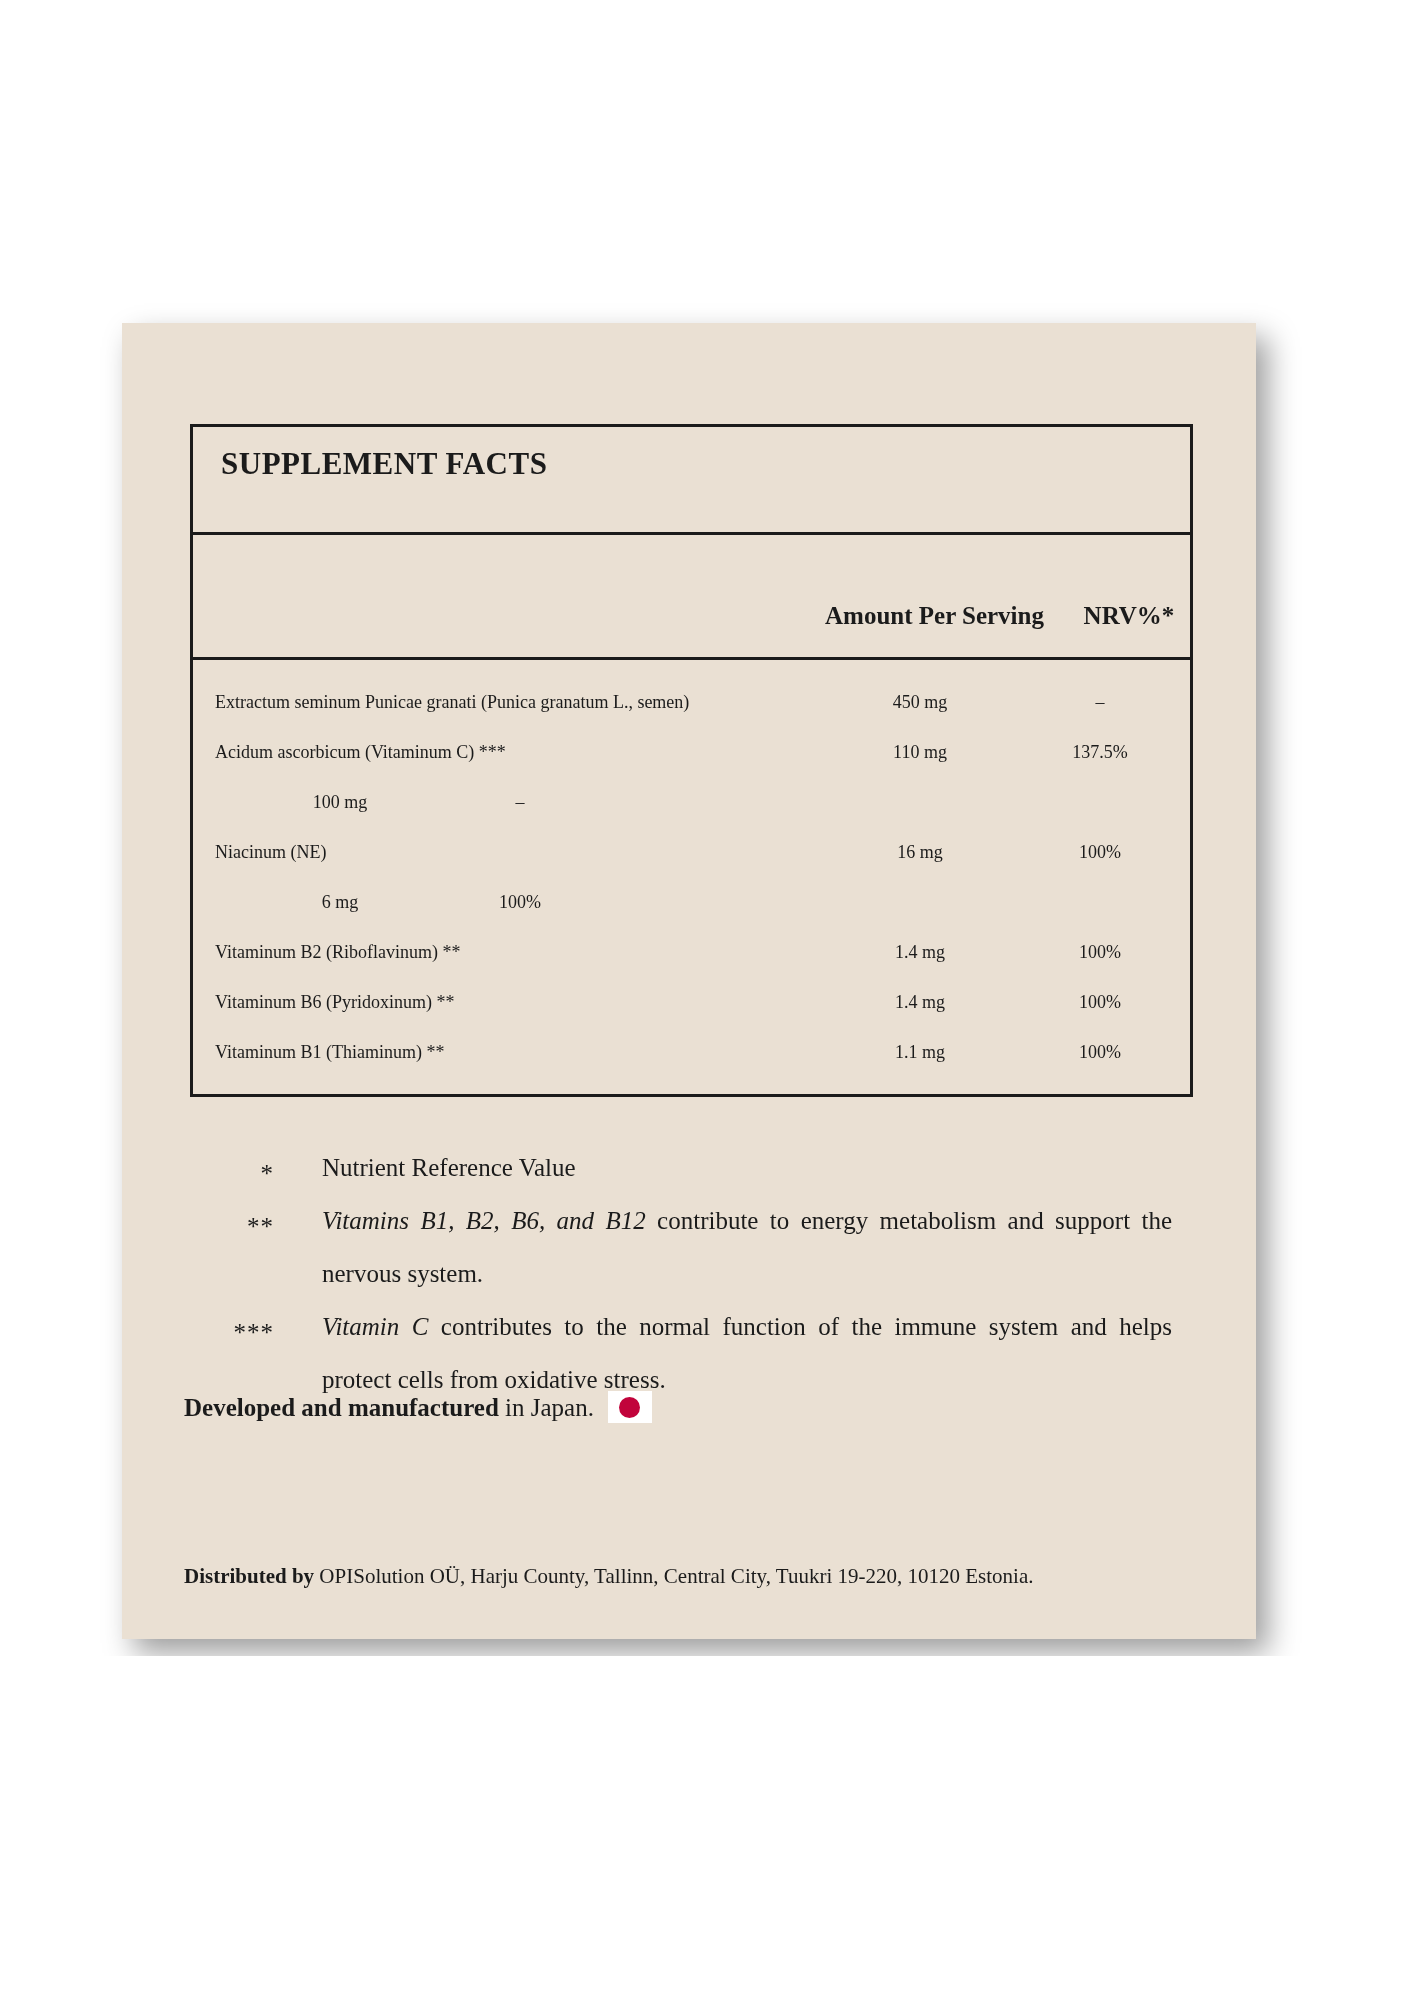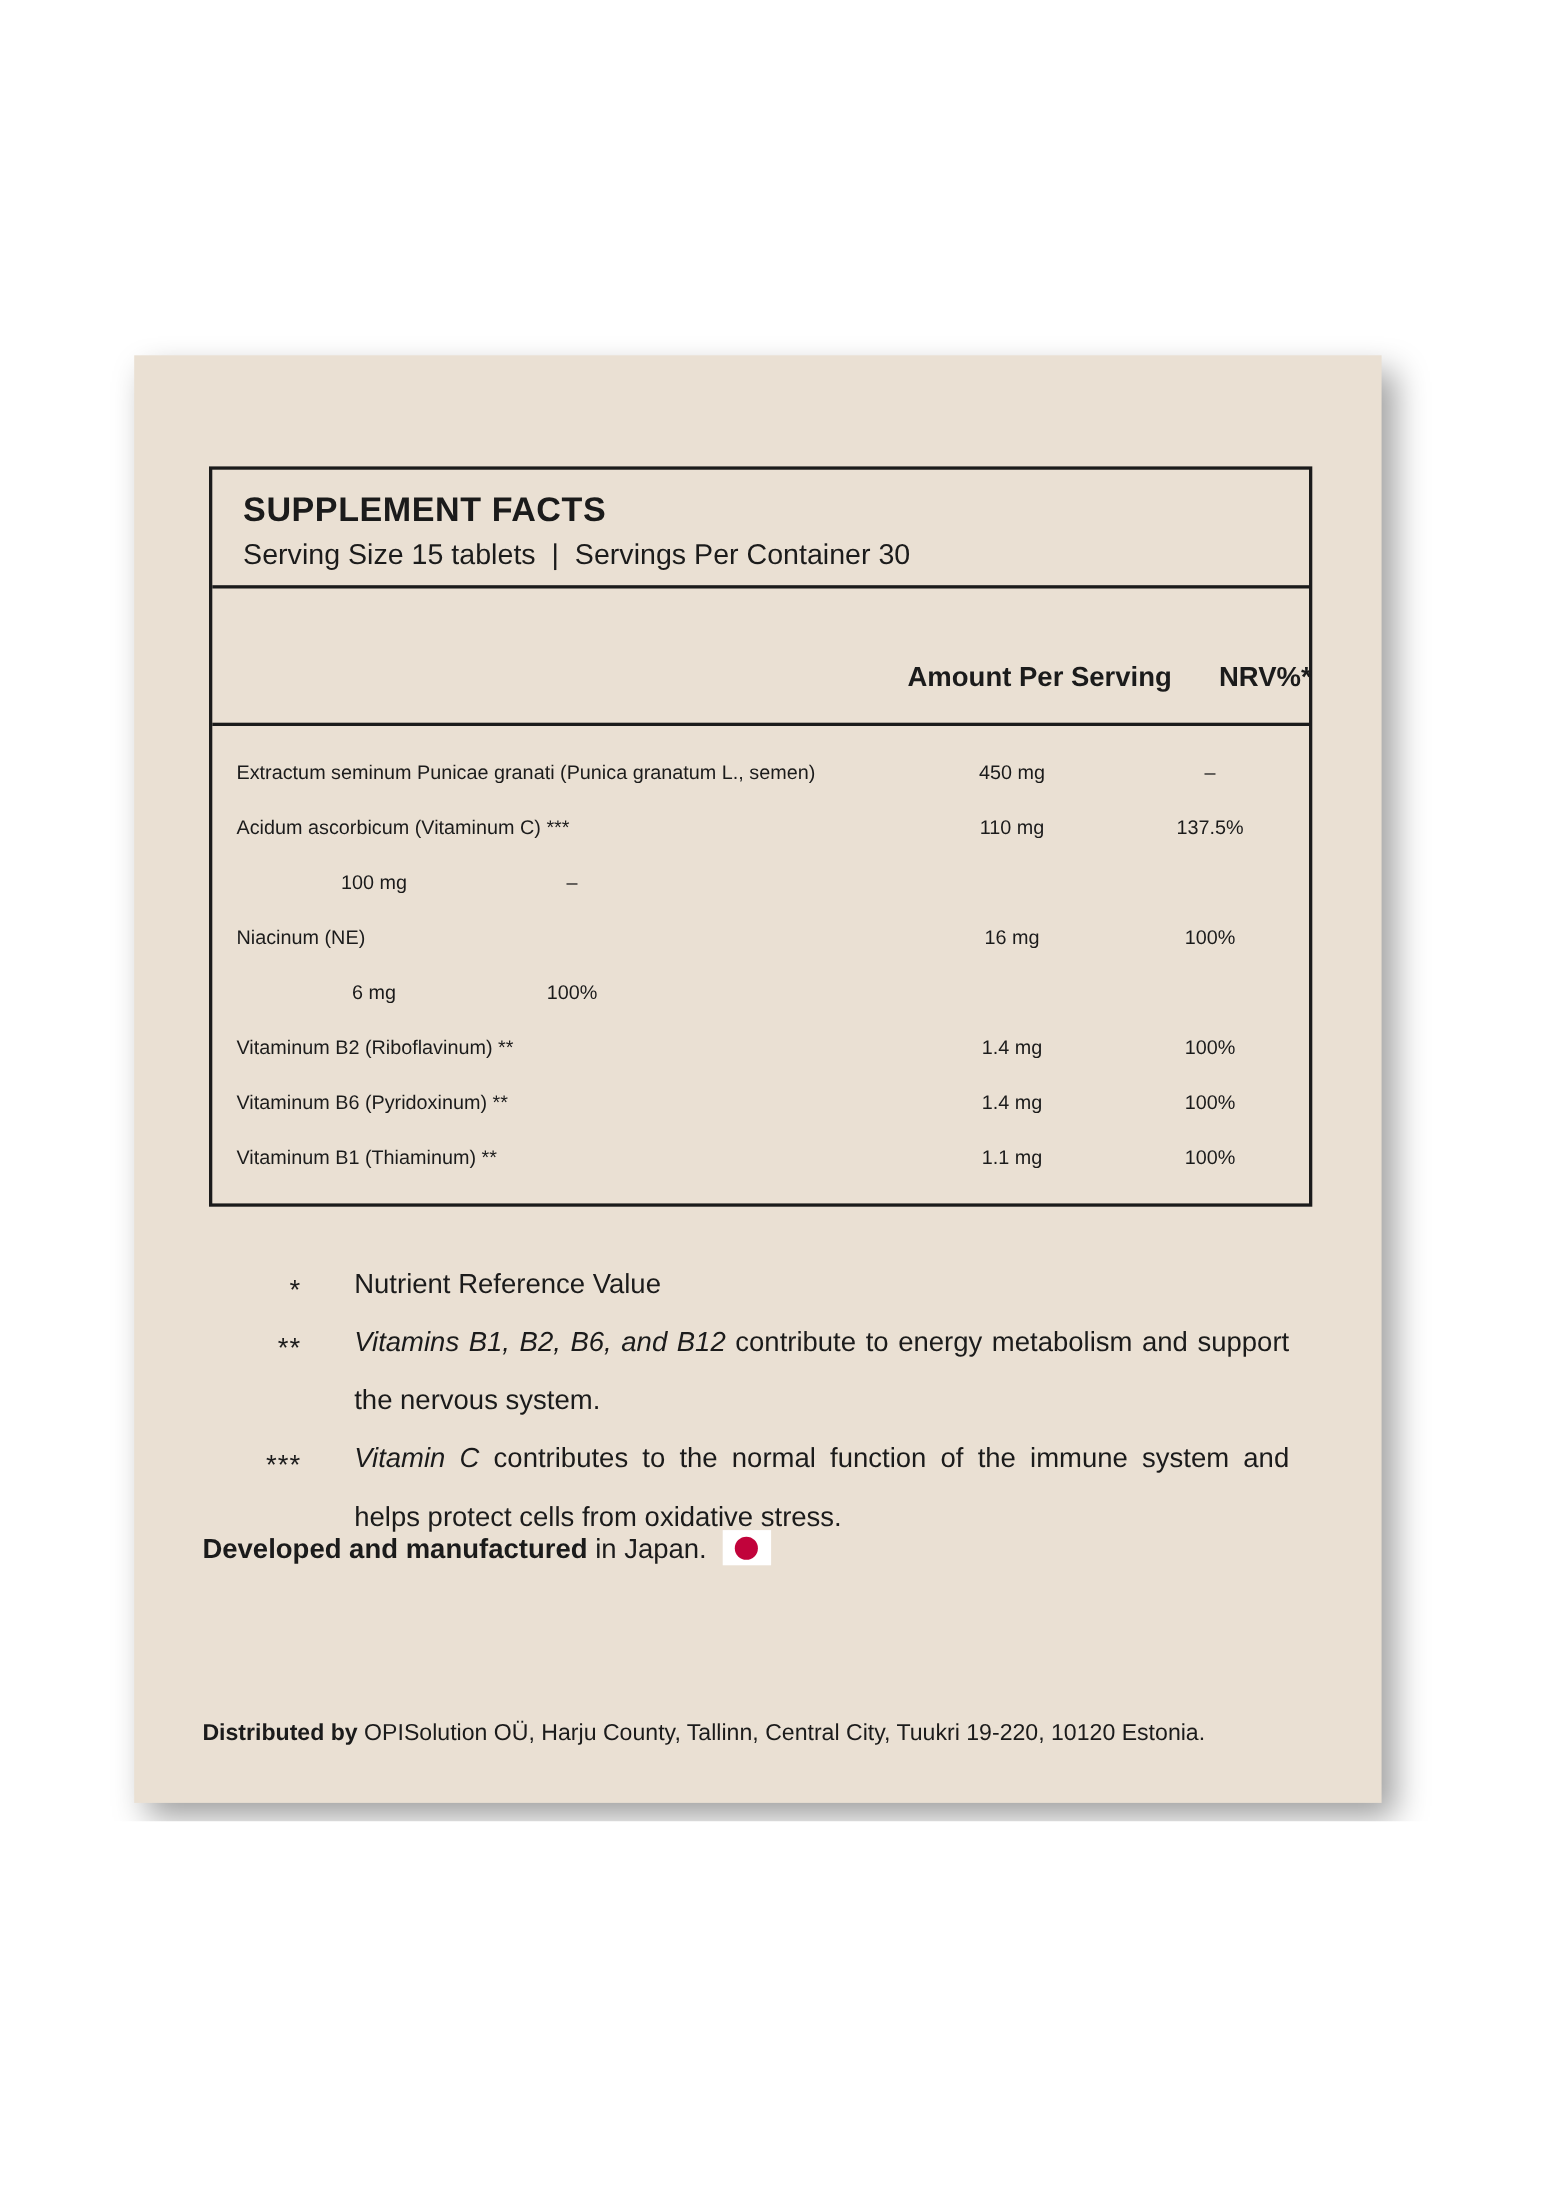--- a/index.html
+++ b/index.html
@@ -6,21 +6,21 @@
     --card-bg:#EAE0D3;
     --ink:#1B1B1B;
     --flag-red:#C1033B;
     --flag-white:#FFFFFF;
     --page-bg:#FFFFFF;
   }
   html,body{margin:0;padding:0;background:var(--page-bg);}
   .page{
     position:relative;width:1414px;height:1656px;background:var(--page-bg);
     overflow:hidden;color:var(--ink);
-    font-family:Liberation Sans, sans-serif;
+    font-family:Liberation Serif, serif;
   }
   
   .card{
     position:absolute;left:122px;top:323px;width:1134px;height:1316px;
     background:var(--card-bg);
     box-shadow:12px 14px 28px rgba(0,0,0,.38);
   }
   
   .facts-box{
     position:absolute;left:68px;top:101px;width:1003px;
@@ -77,21 +77,20 @@
 </style>
 </head>
 <body>
 
 <div class="page">
   <div class="card">
 
     <div class="facts-box">
       <div class="facts-header">
         <div class="facts-title">SUPPLEMENT FACTS</div>
-        <div class="facts-serving">Serving Size 15 tablets &nbsp;|&nbsp; Servings Per Container 30</div>
       </div>
       <div class="facts-cols">
         <div class="colspacer"></div>
         <div class="col-amount">Amount Per Serving</div>
         <div class="col-nrv">NRV%*</div>
       </div>
       <div class="facts-body" id="rows">
           <div class="frow">
             <div class="fname">Extractum seminum Punicae granati (Punica granatum L., semen)</div>
             <div class="famount">450 mg</div>

